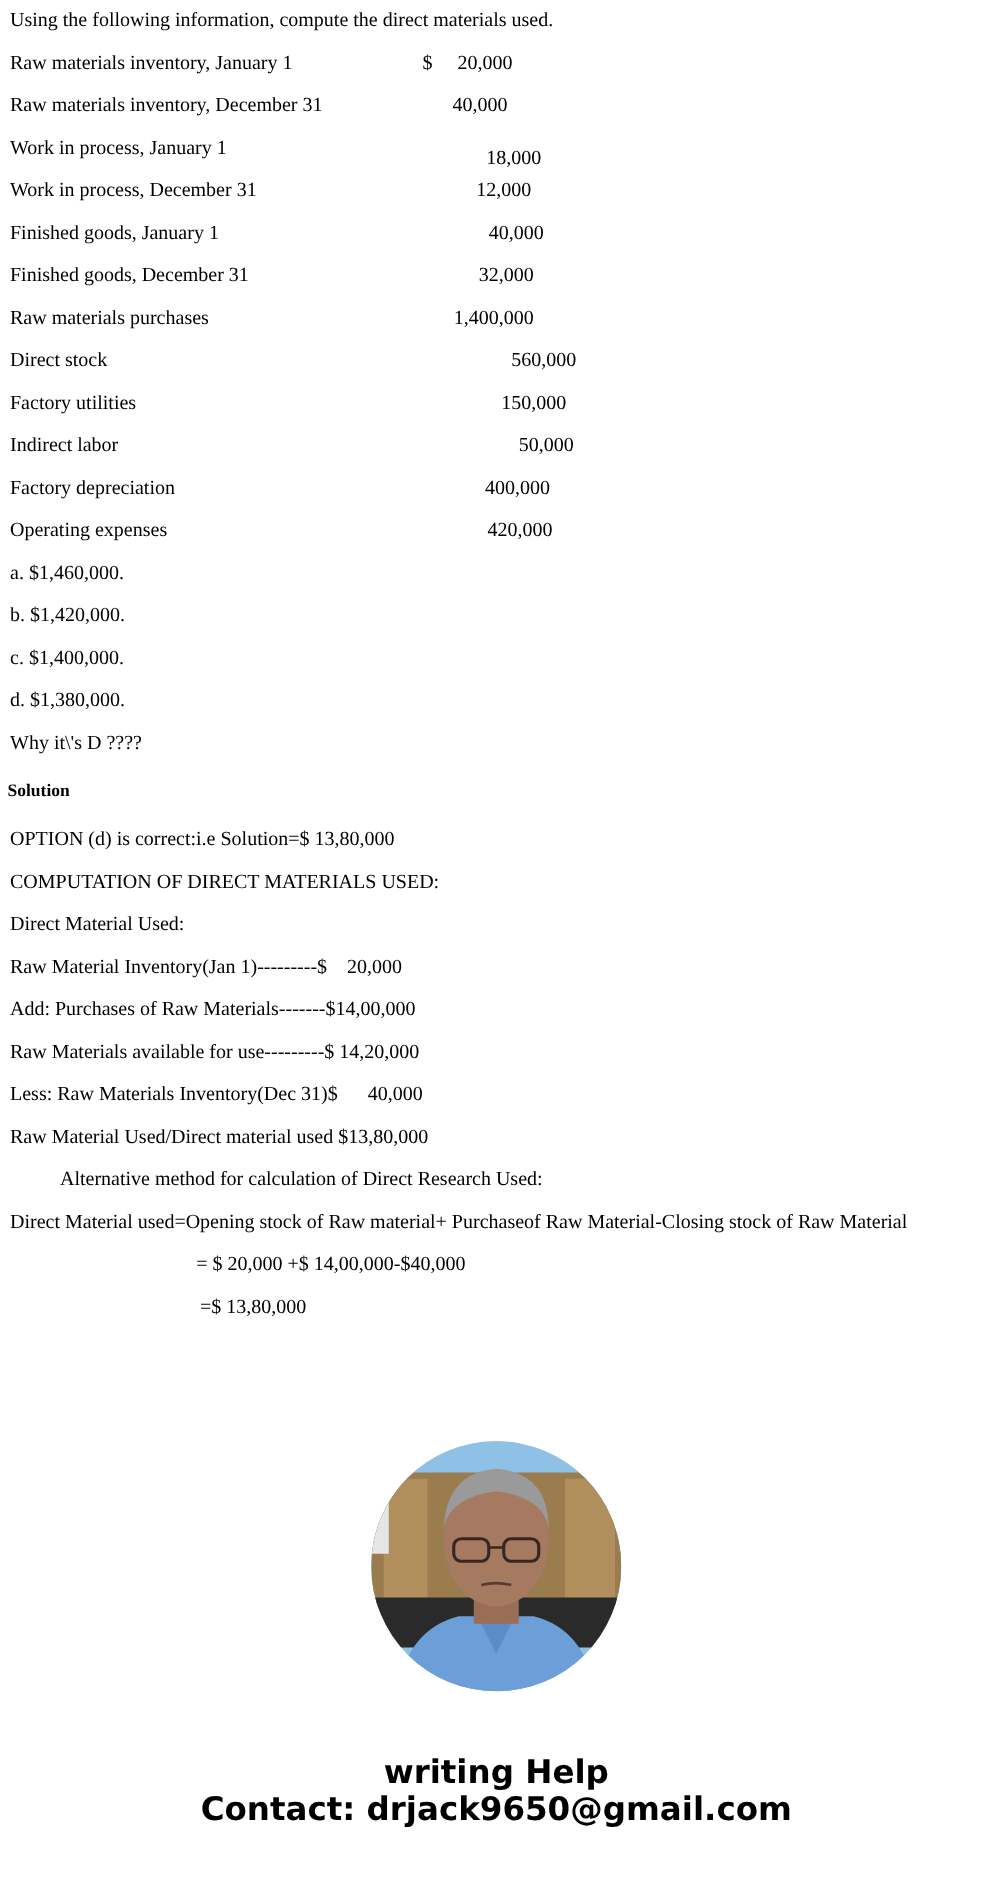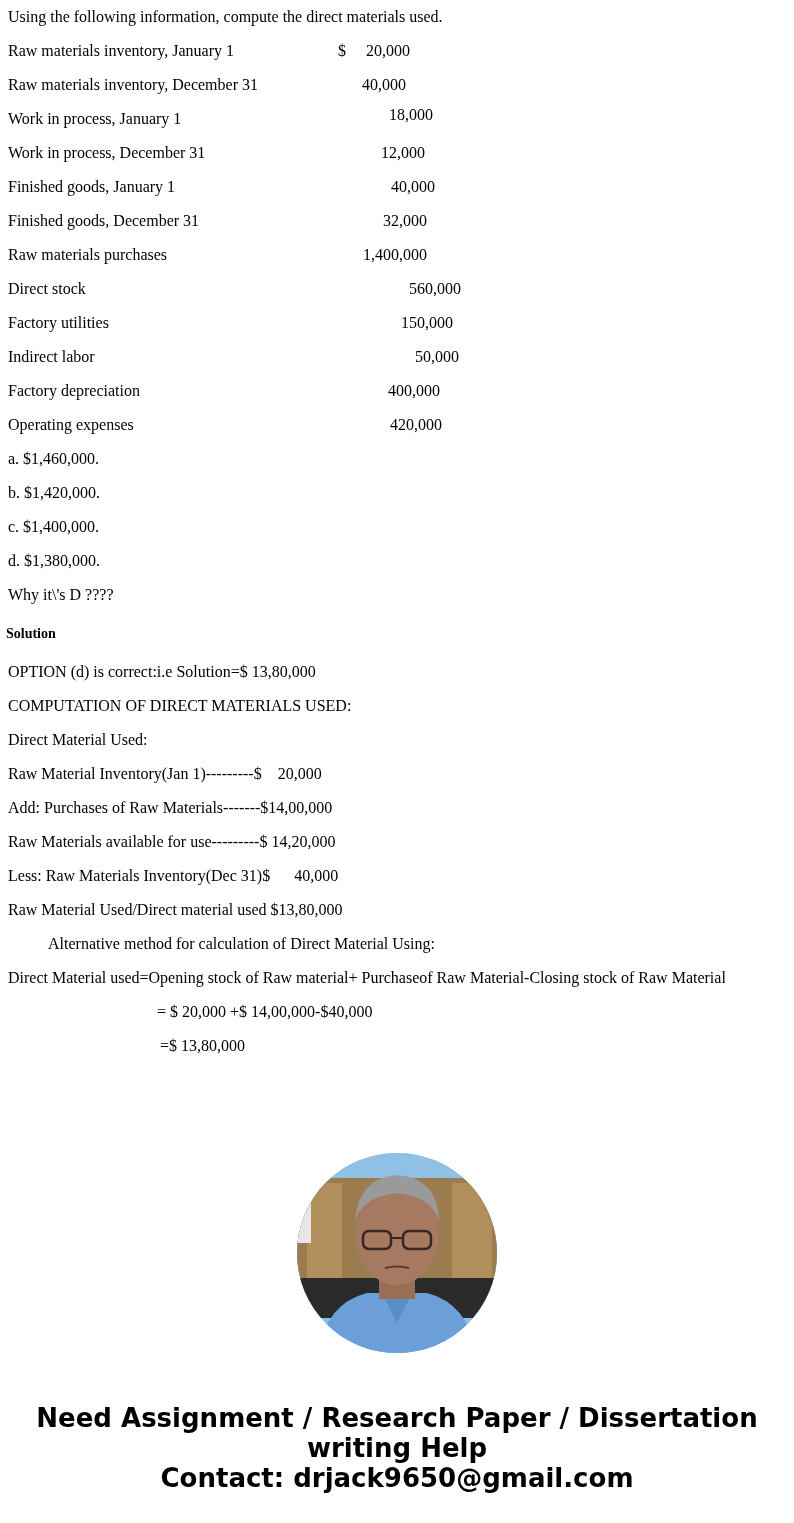--- a/index.html
+++ b/index.html
@@ -59,21 +59,21 @@
 
 <div class="line" style="top:8px">Using the following information, compute the direct materials used.</div>
 
 <div class="line" style="top:42px">Raw materials inventory, January 1</div>
 <div class="val" style="top:42px;left:338px">$     20,000</div>
 
 <div class="line" style="top:76px">Raw materials inventory, December 31</div>
 <div class="val" style="top:76px;left:362px">40,000</div>
 
 <div class="line" style="top:110px">Work in process, January 1</div>
-<div class="val" style="top:106px;left:389px">18,000</div>
+<div class="val" style="top:118px;left:389px">18,000</div>
 
 <div class="line" style="top:144px">Work in process, December 31</div>
 <div class="val" style="top:144px;left:381px">12,000</div>
 
 <div class="line" style="top:178px">Finished goods, January 1</div>
 <div class="val" style="top:178px;left:391px">40,000</div>
 
 <div class="line" style="top:212px">Finished goods, December 31</div>
 <div class="val" style="top:212px;left:383px">32,000</div>
 
@@ -105,21 +105,21 @@
 
 <div class="line" style="top:663px">OPTION (d) is correct:i.e Solution=$ 13,80,000</div>
 <div class="line" style="top:697px">COMPUTATION OF DIRECT MATERIALS USED:</div>
 <div class="line" style="top:731px">Direct Material Used:</div>
 <div class="line" style="top:765px">Raw Material Inventory(Jan 1)---------$    20,000</div>
 <div class="line" style="top:799px">Add: Purchases of Raw Materials-------$14,00,000</div>
 <div class="line" style="top:833px">Raw Materials available for use---------$ 14,20,000</div>
 <div class="line" style="top:867px">Less: Raw Materials Inventory(Dec 31)$      40,000</div>
 <div class="line" style="top:901px">Raw Material Used/Direct material used $13,80,000</div>
 
-<div class="line" style="top:935px;left:48px">Alternative method for calculation of Direct Material Using:</div>
+<div class="line" style="top:935px;left:48px">Alternative method for calculation of Direct Research Used:</div>
 <div class="line" style="top:969px">Direct Material used=Opening stock of Raw material+ Purchaseof Raw Material-Closing stock of Raw Material</div>
 <div class="line" style="top:1003px;left:157px">= $ 20,000 +$ 14,00,000-$40,000</div>
 <div class="line" style="top:1037px;left:160px">=$ 13,80,000</div>
 
 <div class="avatar">
   <svg width="200" height="200" viewBox="0 0 200 200">
     <rect x="0" y="0" width="200" height="200" fill="#8fc0e6"></rect>
 
     <rect x="0" y="25" width="200" height="110" fill="#9b7c4e"></rect>
     <rect x="10" y="30" width="35" height="100" fill="#b08f5c"></rect>
@@ -138,16 +138,15 @@
 
     <rect x="66" y="78" width="28" height="18" rx="6" fill="none" stroke="#3a2620" stroke-width="2.5"></rect>
     <rect x="106" y="78" width="28" height="18" rx="6" fill="none" stroke="#3a2620" stroke-width="2.5"></rect>
     <line x1="94" y1="85" x2="106" y2="85" stroke="#3a2620" stroke-width="2"></line>
 
     <path d="M88 115 Q100 112 112 115" stroke="#5a3a30" stroke-width="2" fill="none"></path>
   </svg>
 </div>
 
 <div class="footer">
-  <div>Need Assignment / Research Paper / Dissertation</div>
   <div>writing Help</div>
   <div>Contact: drjack9650@gmail.com</div>
 </div>
 
 </body></html>

